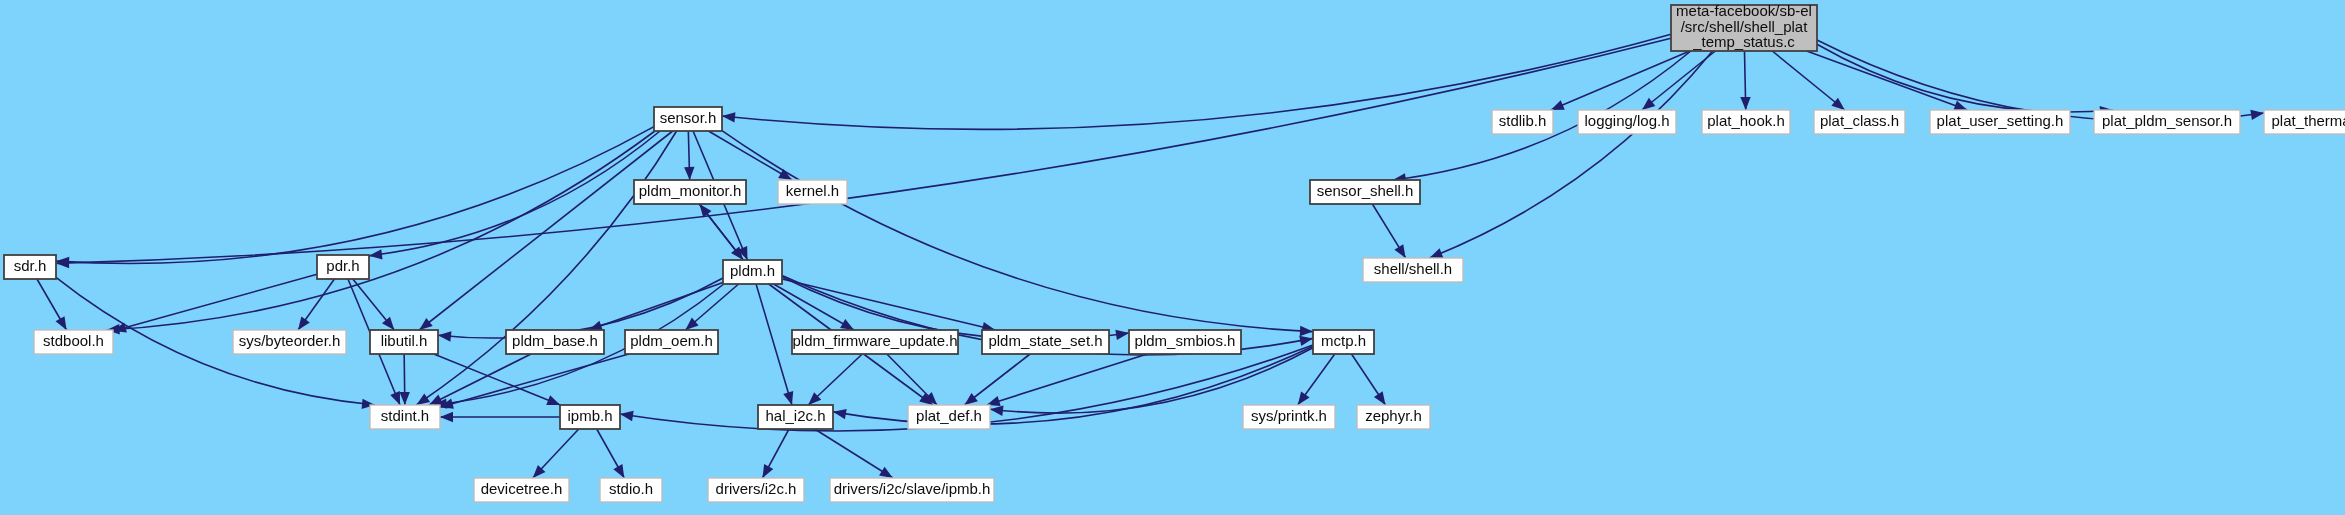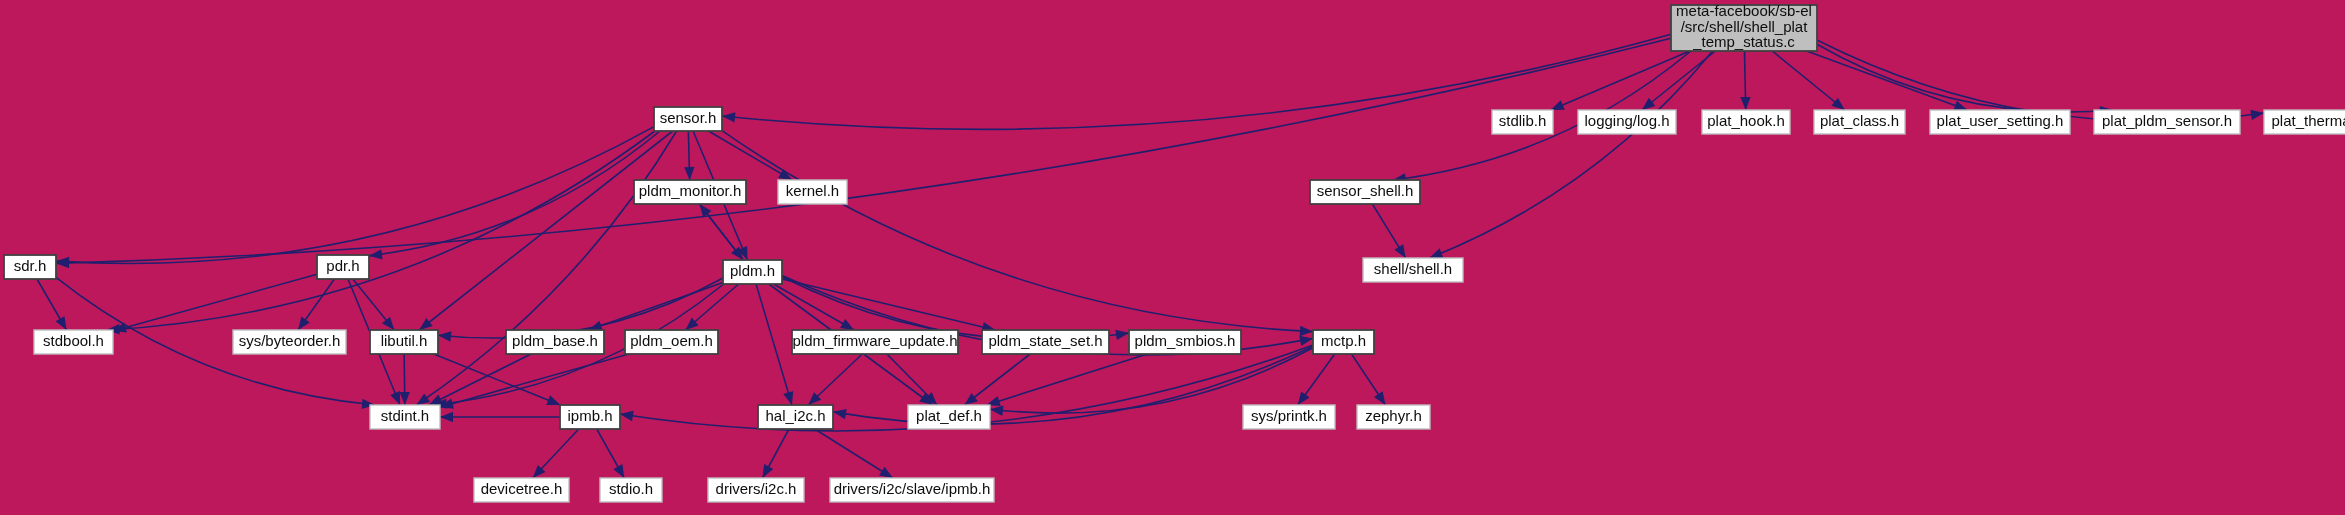--- a/index.html
+++ b/index.html
@@ -1,17 +1,17 @@
 <!DOCTYPE html>
 <html><head>
 <meta charset="utf-8">
 <style>
   html,body{margin:0;padding:0;background:#ffffff;}
   body{font-family:"Liberation Sans", sans-serif;}
-  #graph-wrap{position:relative;width:2345px;height:515px;overflow:hidden;background:#be185d;}
+  #graph-wrap{position:relative;width:2345px;height:515px;overflow:hidden;background:#7dd3fc;}
   svg#graph{display:block;width:2345px;height:515px;}
   .edge{fill:none;stroke:#1f1f6e;stroke-width:1.6px;}
   .arrowhead{fill:#1f1f6e;stroke:none;}
   .node rect{stroke-width:1.4px;}
   .node.root rect{fill:#bfbfbf;stroke:#404040;stroke-width:1.8px;}
   .node.solid rect{fill:#ffffff;stroke:#404040;stroke-width:1.8px;}
   .node.faint rect{fill:#ffffff;stroke:#bdbdbd;stroke-width:1.4px;}
   .node text{font-family:"Liberation Sans", sans-serif;font-size:15px;fill:#0d0d0d;text-anchor:middle;dominant-baseline:middle;}
   .node.root text{font-size:15px;}
 </style>

